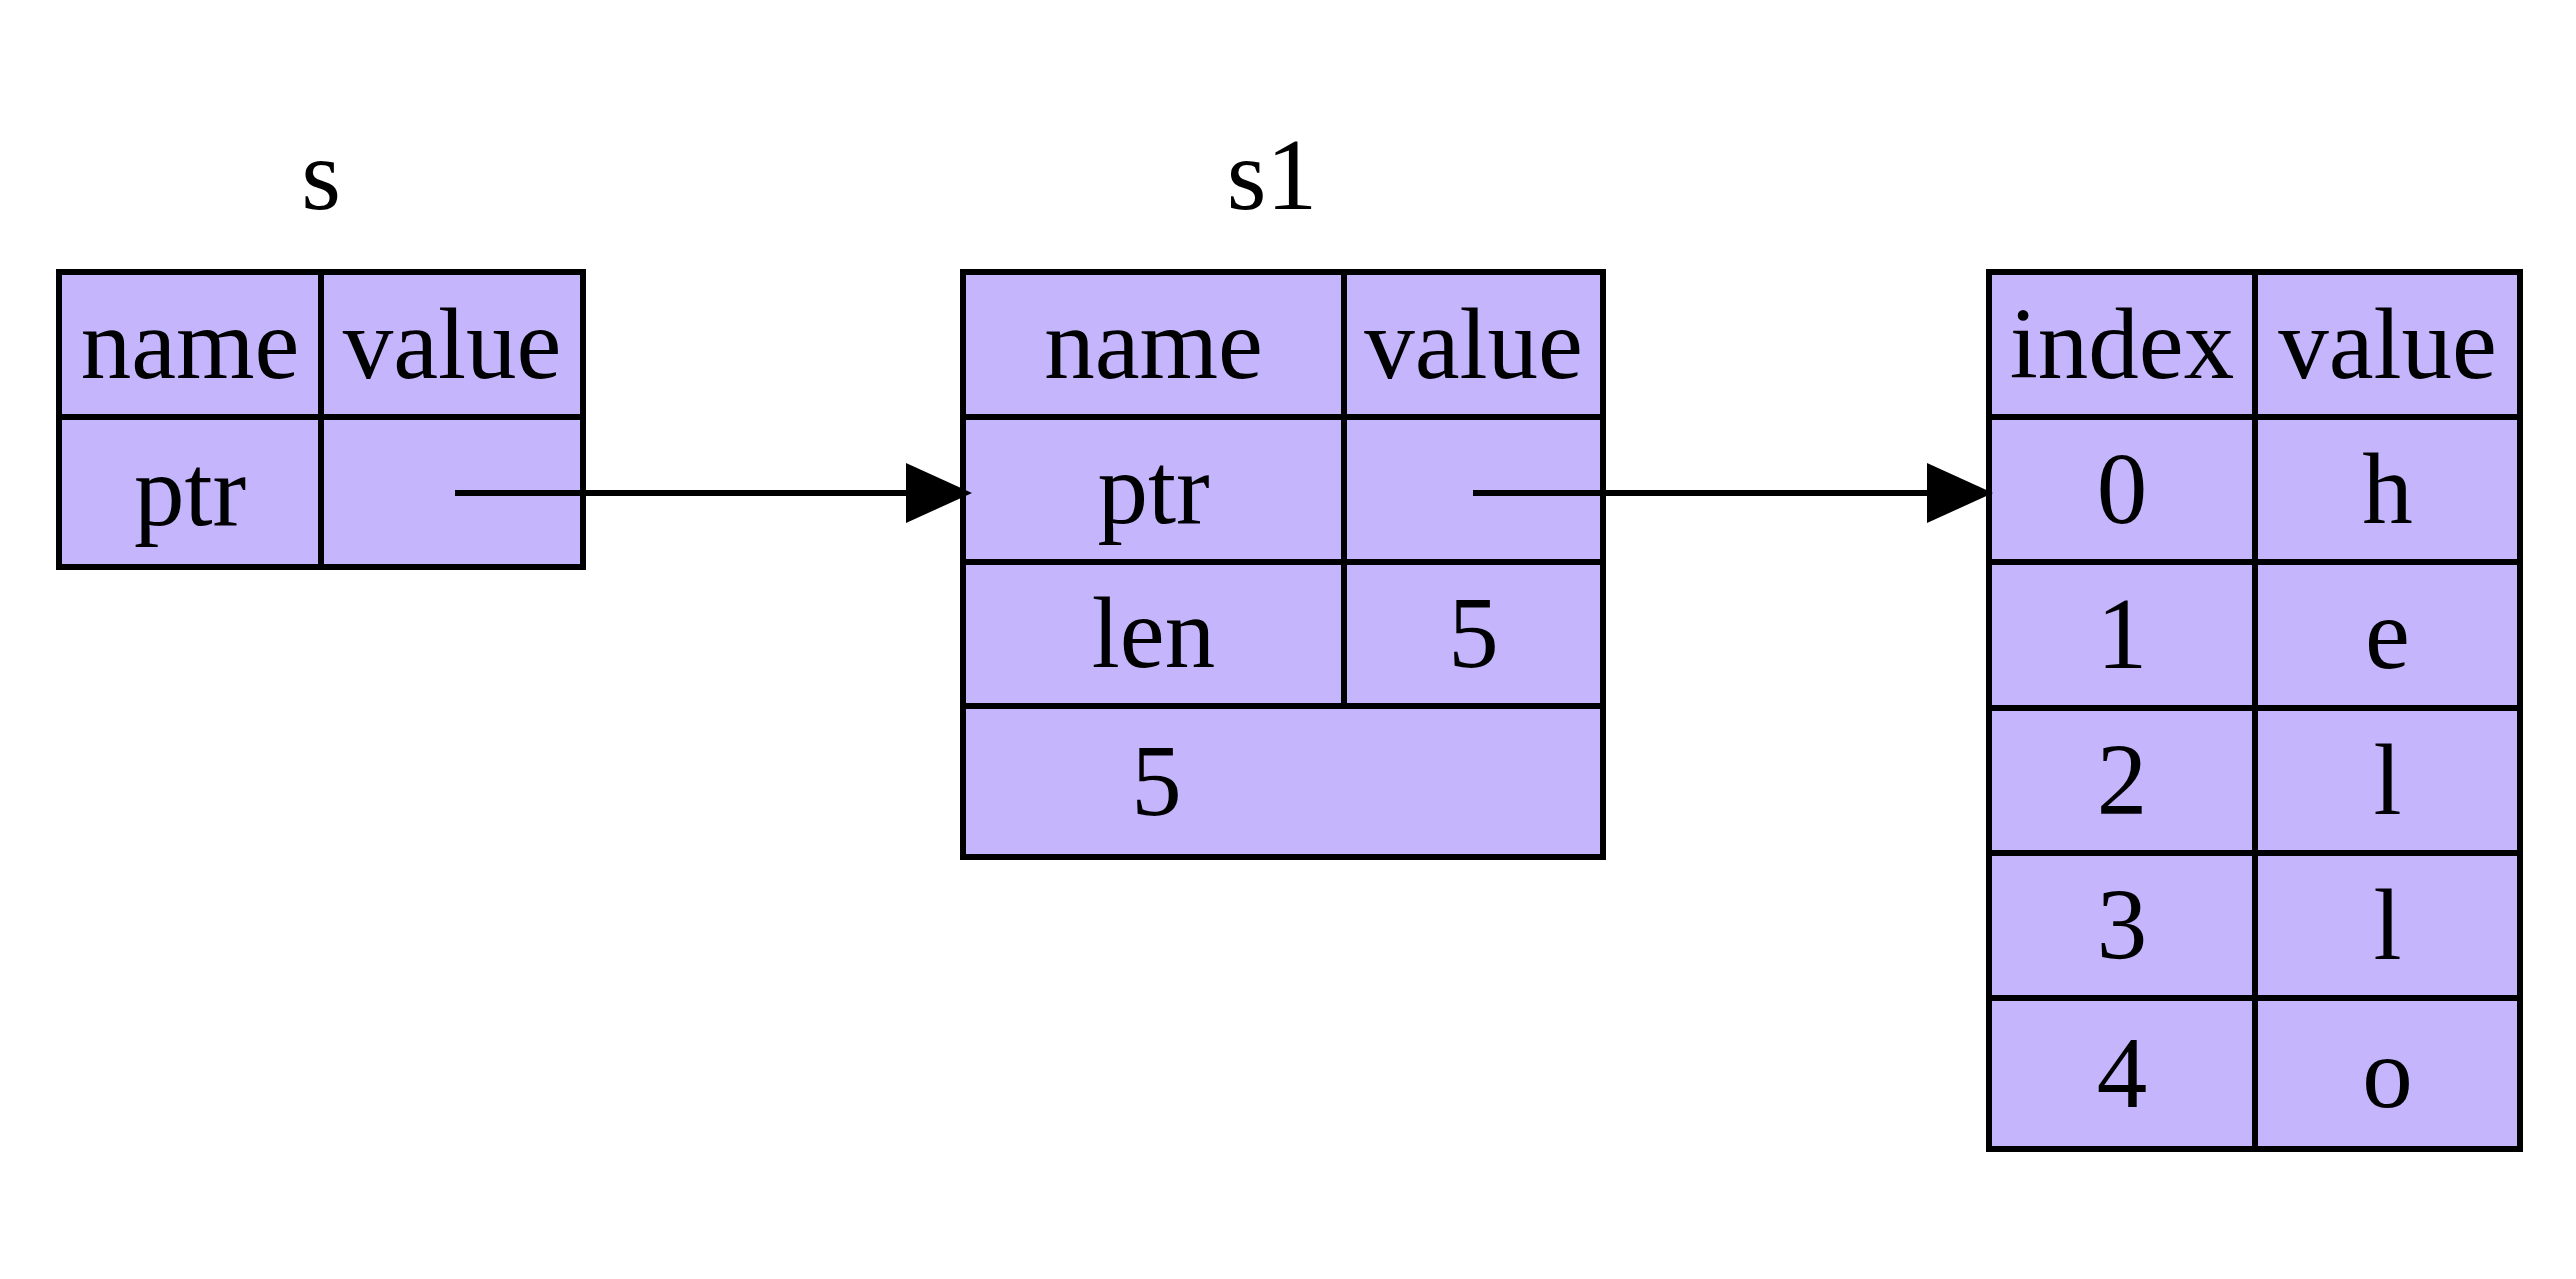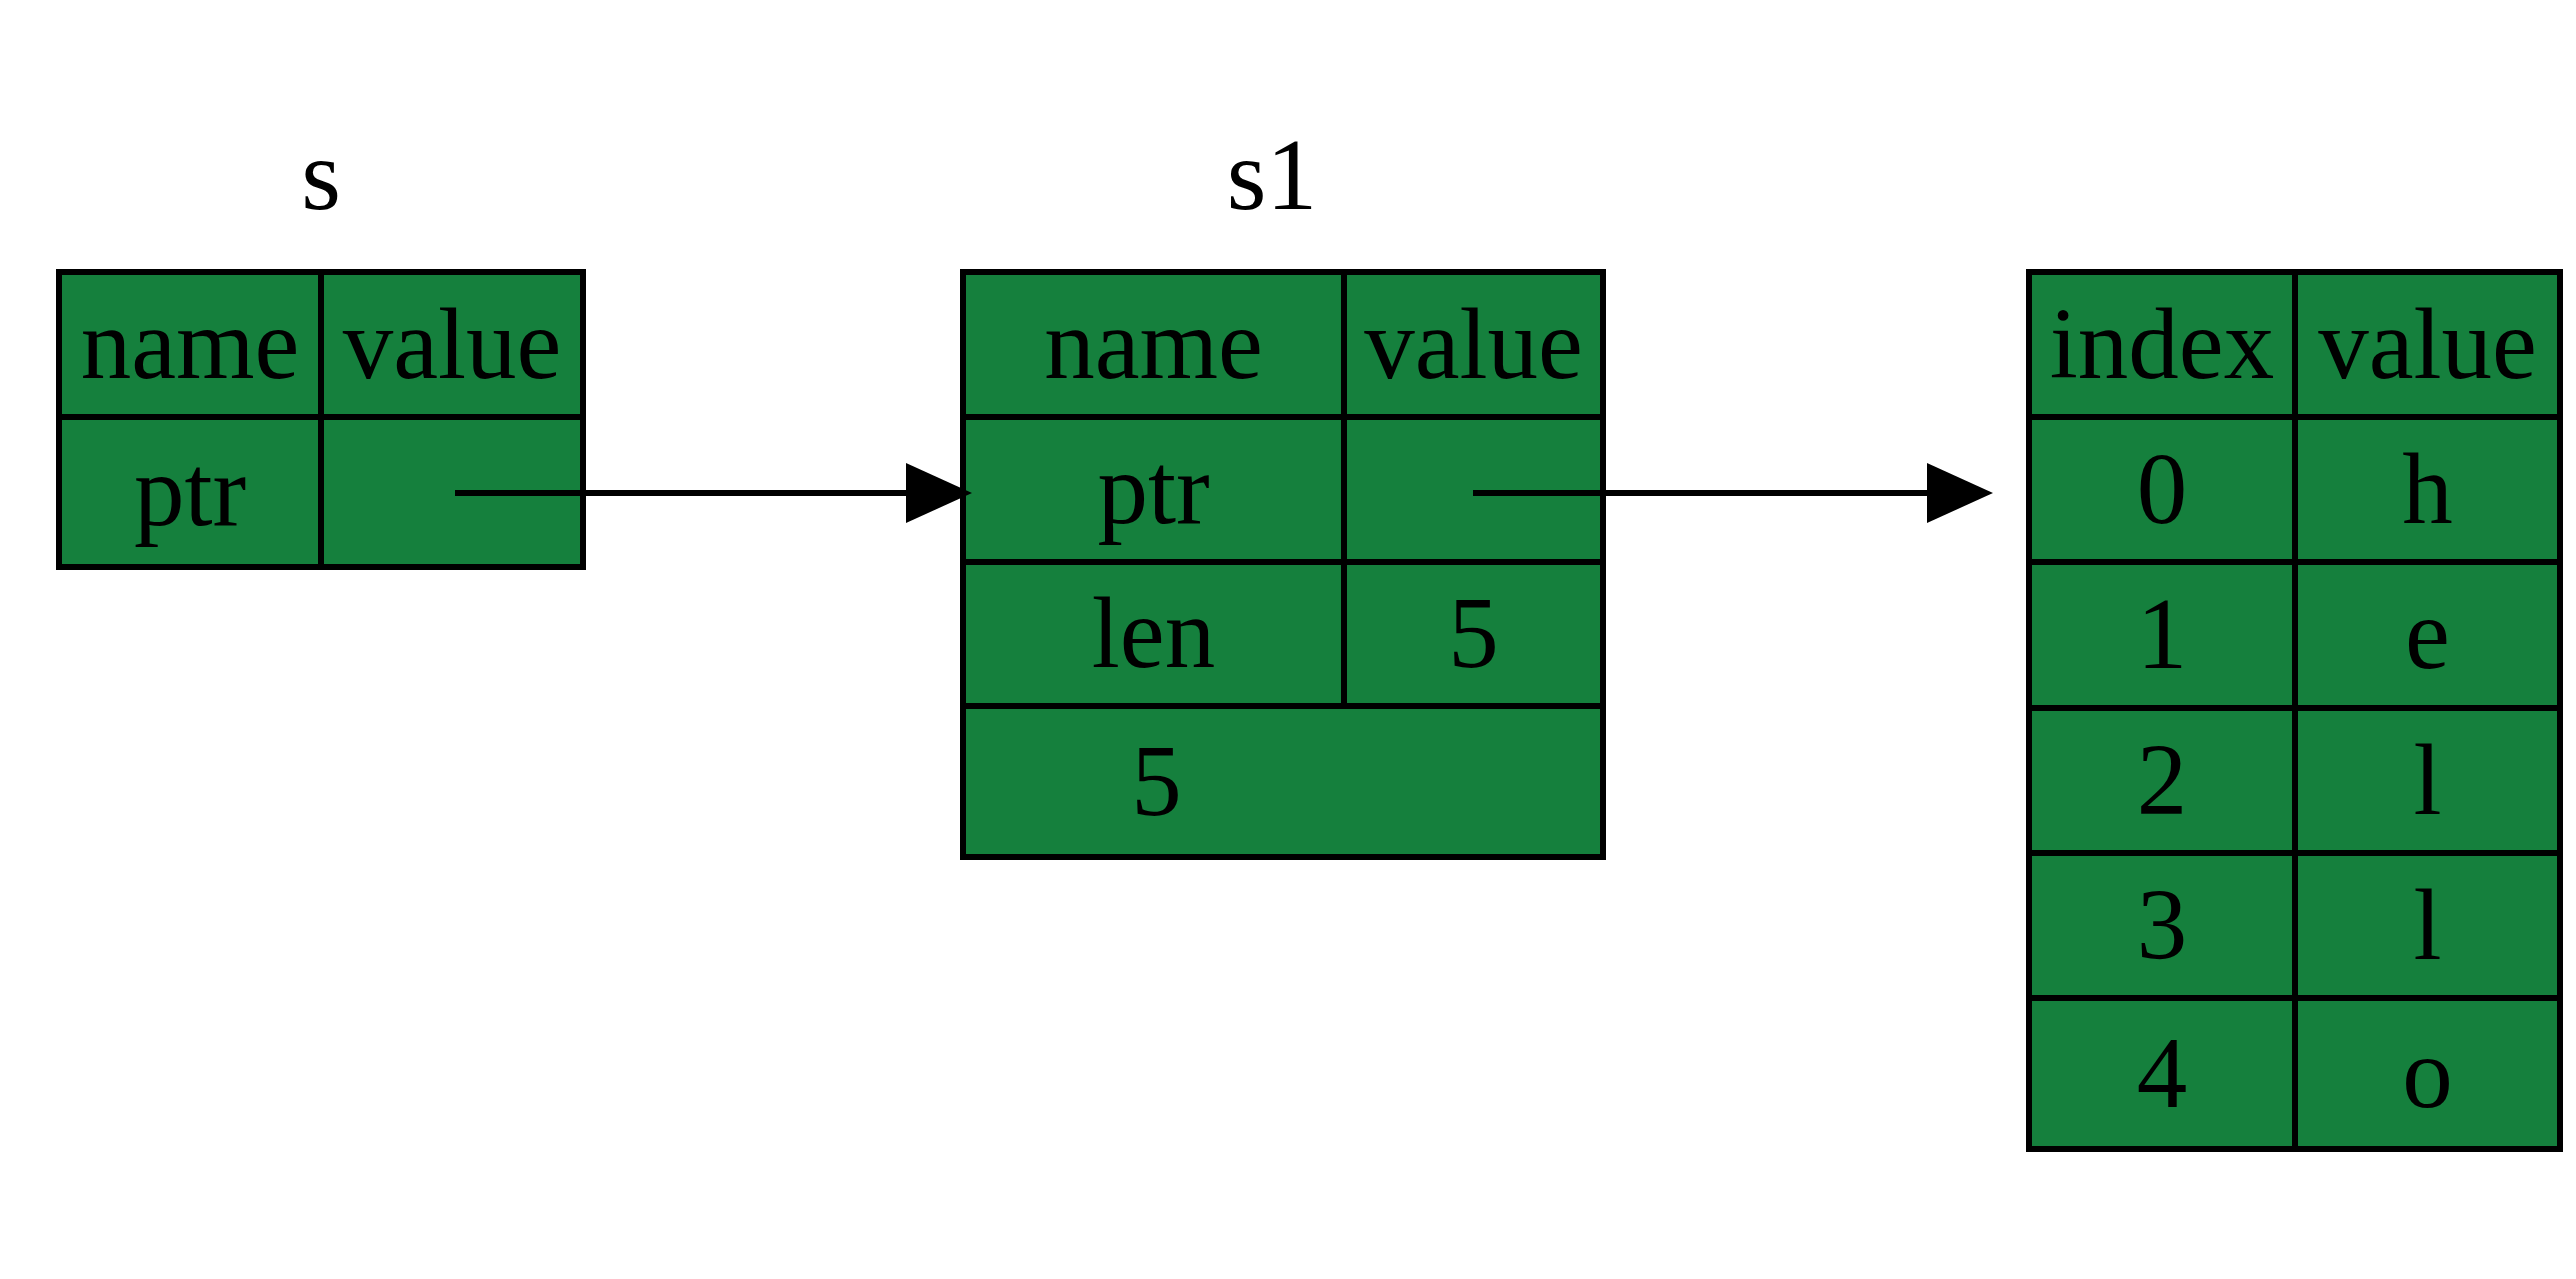--- a/index.html
+++ b/index.html
@@ -24,37 +24,36 @@
     text-align: center;
     color: #000000;
   }
   #label-s  { left: 56px;  width: 530px; }
   #label-s1 { left: 949px; width: 646px; }
   .tbl {
     position: absolute;
     box-sizing: border-box;
     border: 6.8px solid #000000;
     display: grid;
-    background: #15803d;
+    background: #c4b5fd;
   }
   #table-s {
     left: 56px; top: 269px; width: 530px; height: 301px;
     grid-template-columns: 262px 1fr;
     grid-template-rows: repeat(2, 1fr);
   }
   #table-s1 {
     left: 960px; top: 269px; width: 646px; height: 591px;
     grid-template-columns: 381px 1fr;
     grid-template-rows: repeat(4, 1fr);
   }
   #table-buffer {
     left: 1986px; top: 269px; width: 537px; height: 883px;
     grid-template-columns: 266px 1fr;
     grid-template-rows: repeat(6, 1fr);
-    margin-left: 40px;
   }
   .cell {
     display: flex;
     align-items: center;
     justify-content: center;
     font-size: 101px;
     line-height: 1;
     box-sizing: border-box;
   }
   .div-r { border-right: 6.8px solid #000000; }

